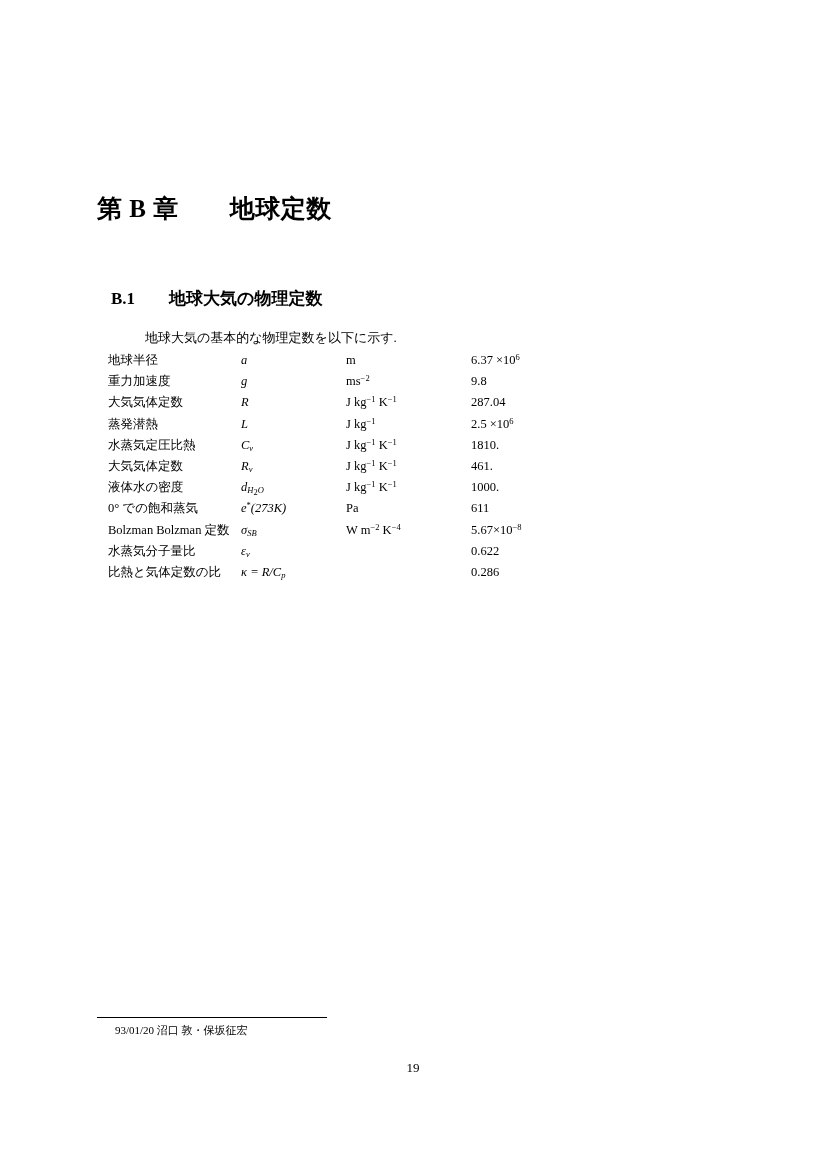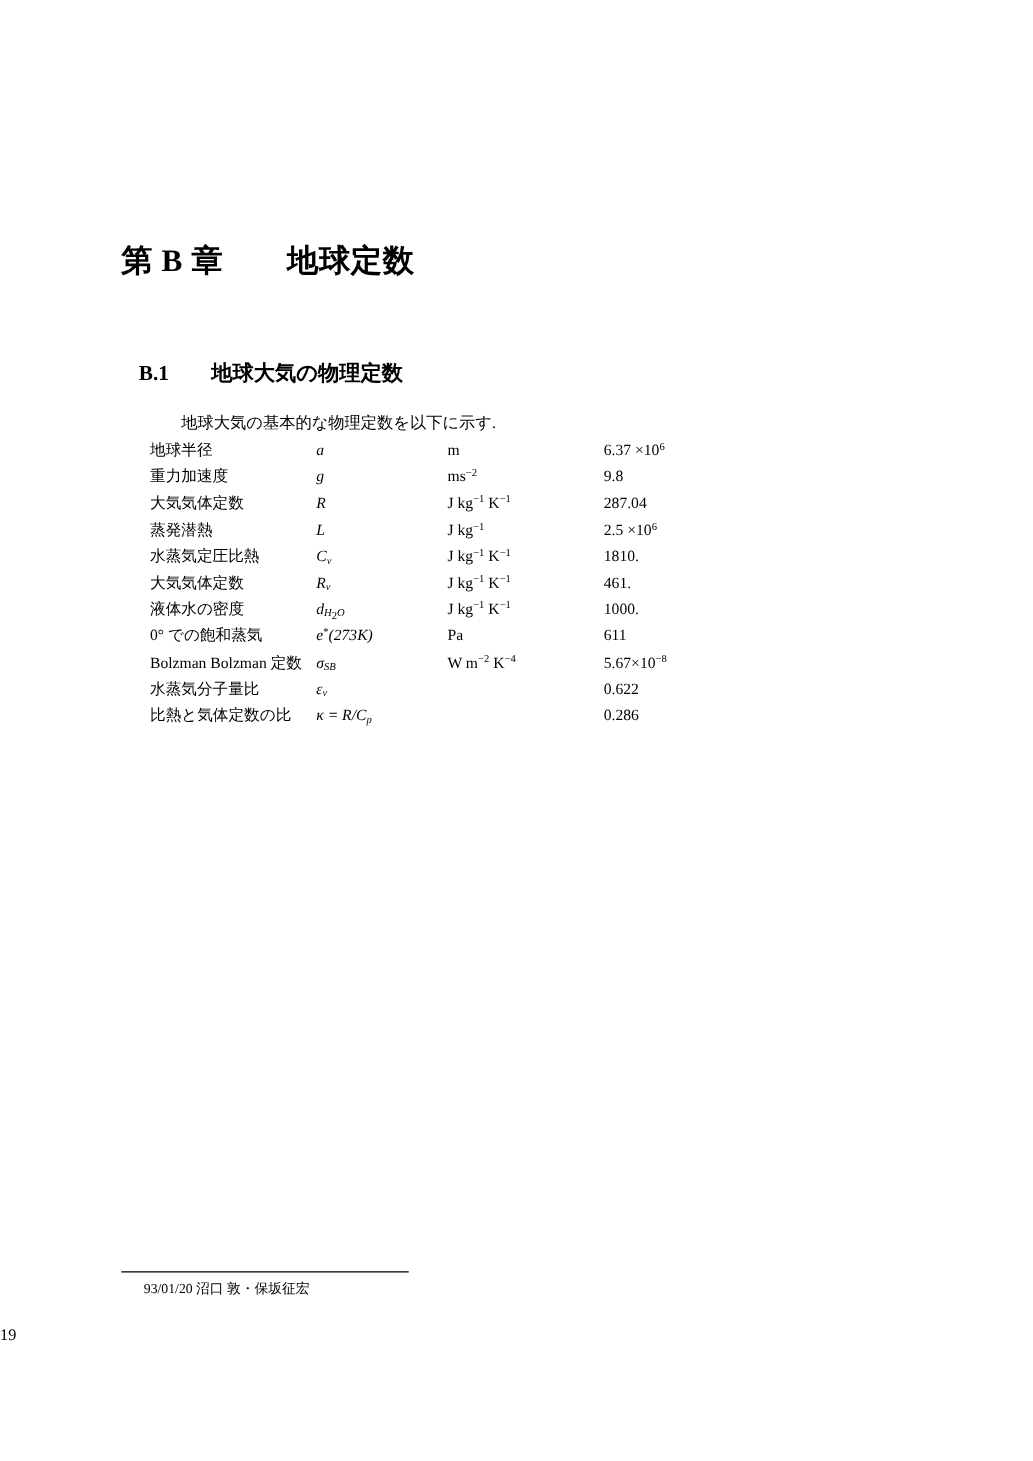--- a/index.html
+++ b/index.html
@@ -45,21 +45,20 @@
     font-size: 13px;
     white-space: pre;
     margin-left: 48px;
   }
   table.consts {
     position: absolute;
     left: 108px;
     top: 350px;
     border-collapse: collapse;
     font-size: 12.5px;
-    margin-left: 12px;
   }
   table.consts td {
     padding: 0 0 0 0;
     vertical-align: baseline;
     line-height: 21.2px;
     white-space: nowrap;
   }
   td.c-name   { width: 133px; }
   td.c-sym    { width: 105px; font-style: italic; font-family: "Liberation Serif", serif; }
   td.c-unit   { width: 125px; }
@@ -89,21 +88,21 @@
     left: 115px;
     top: 1023px;
     font-size: 11px;
     white-space: pre;
   }
   .pagenum {
     position: absolute;
     left: 0;
     top: 1060px;
     width: 826px;
-    text-align: left;
+    text-align: center;
     font-size: 13px;
   }
 </style>
 </head>
 <body>
 
 <div class="page">
 
   <div class="chapter-title">第 B 章　　地球定数</div>
 

